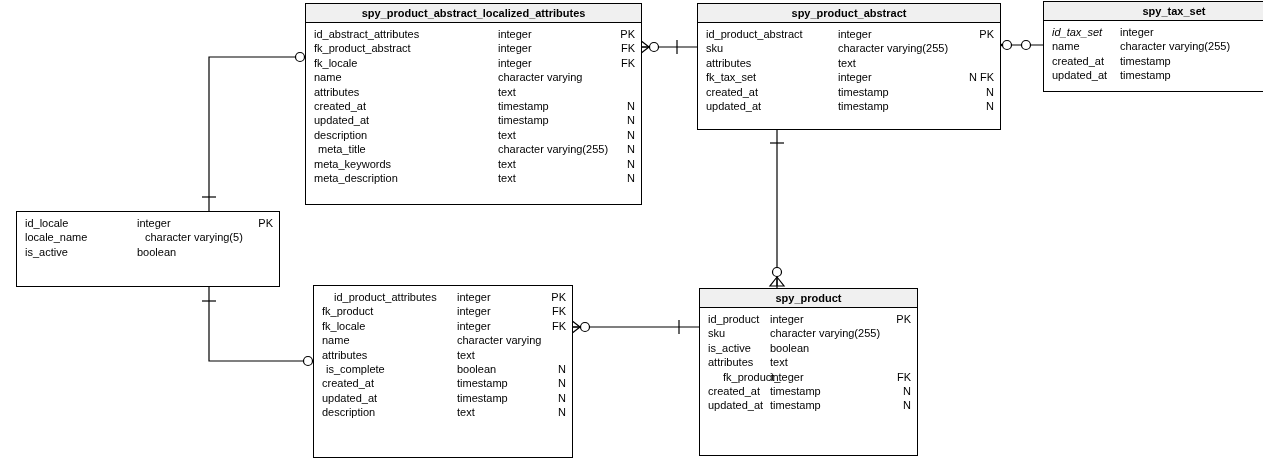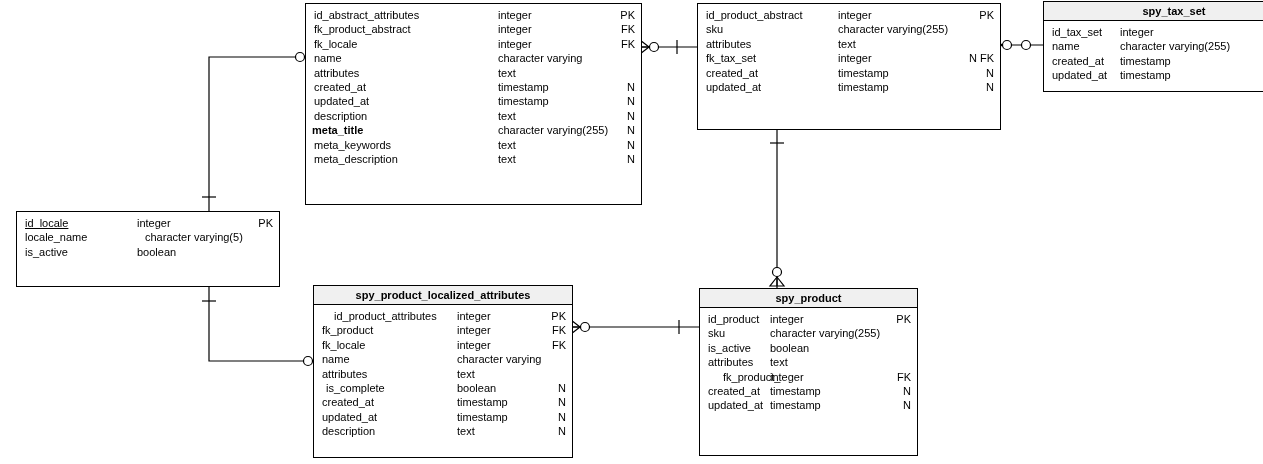--- a/index.html
+++ b/index.html
@@ -133,20 +133,21 @@
       <line x1="679" y1="320" x2="679" y2="334"></line>
       <circle cx="585" cy="327" r="4.5"></circle>
       <polyline points="580,327 571,320 571,334 580,327" fill="none"></polyline>
       <line x1="580" y1="327" x2="571" y2="327"></line>
     </g>
 
   </svg>
 
   <div id="entities-layer">
       <div class="entity" style="left: 305px; top: 3px; width: 337px; height: 202px;">
+        <div class="entity-header">spy_product_abstract_localized_attributes</div>
         <div class="entity-body">
           <div class="attr-row">
             <span class="attr-name" style="left: 8px;">id_abstract_attributes</span>
             <span class="attr-type" style="left: 192px;">integer</span>
             <span class="attr-key">PK</span>
           </div>
           <div class="attr-row">
             <span class="attr-name" style="left: 8px;">fk_product_abstract</span>
             <span class="attr-type" style="left: 192px;">integer</span>
             <span class="attr-key">FK</span>
@@ -175,37 +176,38 @@
             <span class="attr-name" style="left: 8px;">updated_at</span>
             <span class="attr-type" style="left: 192px;">timestamp</span>
             <span class="attr-key">N</span>
           </div>
           <div class="attr-row">
             <span class="attr-name" style="left: 8px;">description</span>
             <span class="attr-type" style="left: 192px;">text</span>
             <span class="attr-key">N</span>
           </div>
           <div class="attr-row">
-            <span class="attr-name" style="left: 6px; font-weight: bold;">meta_title</span>
+            <span class="attr-name" style="left: 12px;">meta_title</span>
             <span class="attr-type" style="left: 192px;">character varying(255)</span>
             <span class="attr-key">N</span>
           </div>
           <div class="attr-row">
             <span class="attr-name" style="left: 8px;">meta_keywords</span>
             <span class="attr-type" style="left: 192px;">text</span>
             <span class="attr-key">N</span>
           </div>
           <div class="attr-row">
             <span class="attr-name" style="left: 8px;">meta_description</span>
             <span class="attr-type" style="left: 192px;">text</span>
             <span class="attr-key">N</span>
           </div>
         </div>
       </div>
       <div class="entity" style="left: 697px; top: 3px; width: 304px; height: 127px;">
+        <div class="entity-header">spy_product_abstract</div>
         <div class="entity-body">
           <div class="attr-row">
             <span class="attr-name" style="left: 8px;">id_product_abstract</span>
             <span class="attr-type" style="left: 140px;">integer</span>
             <span class="attr-key">PK</span>
           </div>
           <div class="attr-row">
             <span class="attr-name" style="left: 8px;">sku</span>
             <span class="attr-type" style="left: 140px;">character varying(255)</span>
             <span class="attr-key"></span>
@@ -229,21 +231,21 @@
             <span class="attr-name" style="left: 8px;">updated_at</span>
             <span class="attr-type" style="left: 140px;">timestamp</span>
             <span class="attr-key">N</span>
           </div>
         </div>
       </div>
       <div class="entity" style="left: 1043px; top: 1px; width: 262px; height: 91px;">
         <div class="entity-header">spy_tax_set</div>
         <div class="entity-body">
           <div class="attr-row">
-            <span class="attr-name" style="left: 8px;">id_tax_set</span>
+            <span class="attr-name" style="left: 8px; font-style: italic;">id_tax_set</span>
             <span class="attr-type" style="left: 76px;">integer</span>
             <span class="attr-key">PK</span>
           </div>
           <div class="attr-row">
             <span class="attr-name" style="left: 8px;">name</span>
             <span class="attr-type" style="left: 76px;">character varying(255)</span>
             <span class="attr-key"></span>
           </div>
           <div class="attr-row">
             <span class="attr-name" style="left: 8px;">created_at</span>
@@ -253,38 +255,37 @@
           <div class="attr-row">
             <span class="attr-name" style="left: 8px;">updated_at</span>
             <span class="attr-type" style="left: 76px;">timestamp</span>
             <span class="attr-key">N</span>
           </div>
         </div>
       </div>
       <div class="entity" style="left: 16px; top: 211px; width: 264px; height: 76px;">
         <div class="entity-body">
           <div class="attr-row">
-            <span class="attr-name" style="left: 8px; text-decoration: underline;">id_locale</span>
+            <span class="attr-name" style="left: 8px;">id_locale</span>
             <span class="attr-type" style="left: 120px;">integer</span>
             <span class="attr-key">PK</span>
           </div>
           <div class="attr-row">
             <span class="attr-name" style="left: 8px;">locale_name</span>
             <span class="attr-type" style="left: 128px;">character varying(5)</span>
             <span class="attr-key"></span>
           </div>
           <div class="attr-row">
             <span class="attr-name" style="left: 8px;">is_active</span>
             <span class="attr-type" style="left: 120px;">boolean</span>
             <span class="attr-key"></span>
           </div>
         </div>
       </div>
       <div class="entity" style="left: 313px; top: 285px; width: 260px; height: 173px;">
-        <div class="entity-header">spy_product_localized_attributes</div>
         <div class="entity-body">
           <div class="attr-row">
             <span class="attr-name" style="left: 20px;">id_product_attributes</span>
             <span class="attr-type" style="left: 143px;">integer</span>
             <span class="attr-key">PK</span>
           </div>
           <div class="attr-row">
             <span class="attr-name" style="left: 8px;">fk_product</span>
             <span class="attr-type" style="left: 143px;">integer</span>
             <span class="attr-key">FK</span>

